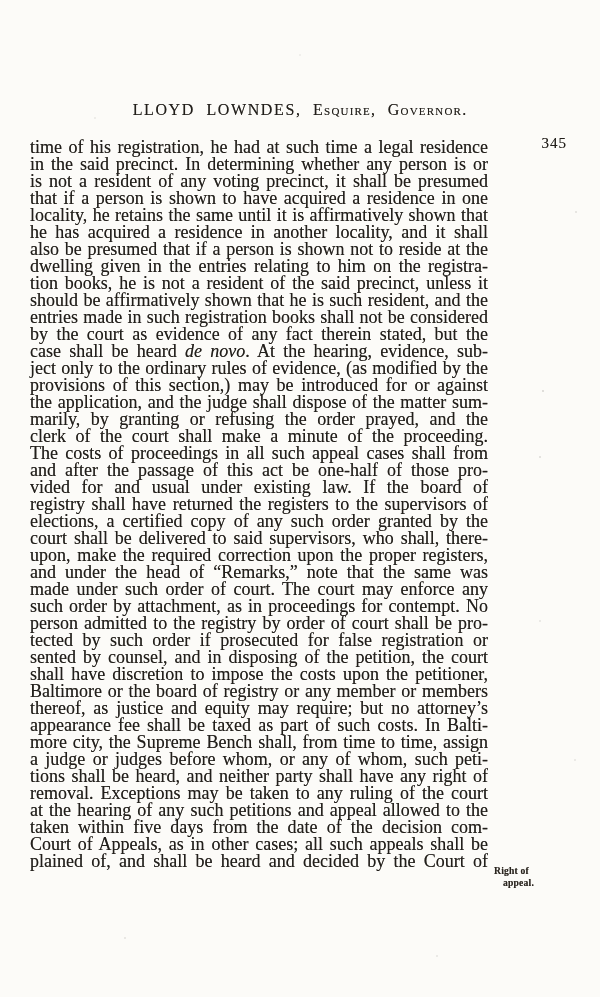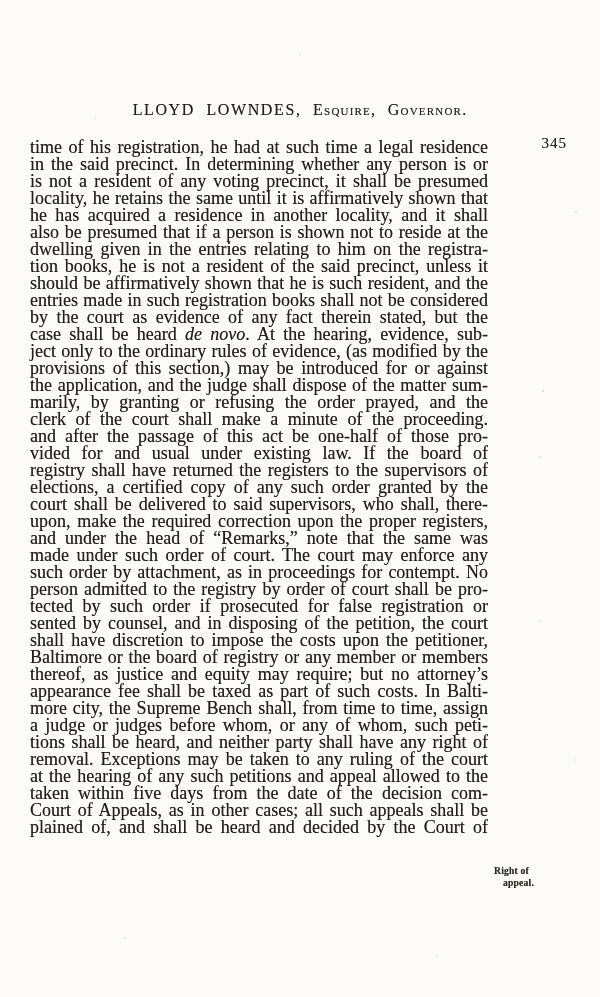--- a/index.html
+++ b/index.html
@@ -105,34 +105,36 @@
       <span class="sc">Esquire,</span>
       <span class="sc">Governor.</span>
     </span>
     <span class="page-number">345</span>
   </div>
 
   <div class="body-text" id="body-lines">
       <div class="line">time of his registration, he had at such time a legal residence</div>
       <div class="line">in the said precinct. In determining whether any person is or</div>
       <div class="line">is not a resident of any voting precinct, it shall be presumed</div>
+      <div class="line">that if a person is shown to have acquired a residence in one</div>
       <div class="line">locality, he retains the same until it is affirmatively shown that</div>
       <div class="line">he has acquired a residence in another locality, and it shall</div>
       <div class="line">also be presumed that if a person is shown not to reside at the</div>
       <div class="line">dwelling given in the entries relating to him on the registra-</div>
       <div class="line">tion books, he is not a resident of the said precinct, unless it</div>
       <div class="line">should be affirmatively shown that he is such resident, and the</div>
       <div class="line">entries made in such registration books shall not be considered</div>
       <div class="line">by the court as evidence of any fact therein stated, but the</div>
       <div class="line">case shall be heard <i>de novo</i>. At the hearing, evidence, sub-</div>
       <div class="line">ject only to the ordinary rules of evidence, (as modified by the</div>
       <div class="line">provisions of this section,) may be introduced for or against</div>
       <div class="line">the application, and the judge shall dispose of the matter sum-</div>
       <div class="line">marily, by granting or refusing the order prayed, and the</div>
       <div class="line">clerk of the court shall make a minute of the proceeding.</div>
+      <div class="line">The costs of proceedings in all such appeal cases shall from</div>
       <div class="line">and after the passage of this act be one-half of those pro-</div>
       <div class="line">vided for and usual under existing law. If the board of</div>
       <div class="line">registry shall have returned the registers to the supervisors of</div>
       <div class="line">elections, a certified copy of any such order granted by the</div>
       <div class="line">court shall be delivered to said supervisors, who shall, there-</div>
       <div class="line">upon, make the required correction upon the proper registers,</div>
       <div class="line">and under the head of “Remarks,” note that the same was</div>
       <div class="line">made under such order of court. The court may enforce any</div>
       <div class="line">such order by attachment, as in proceedings for contempt. No</div>
       <div class="line">person admitted to the registry by order of court shall be pro-</div>

